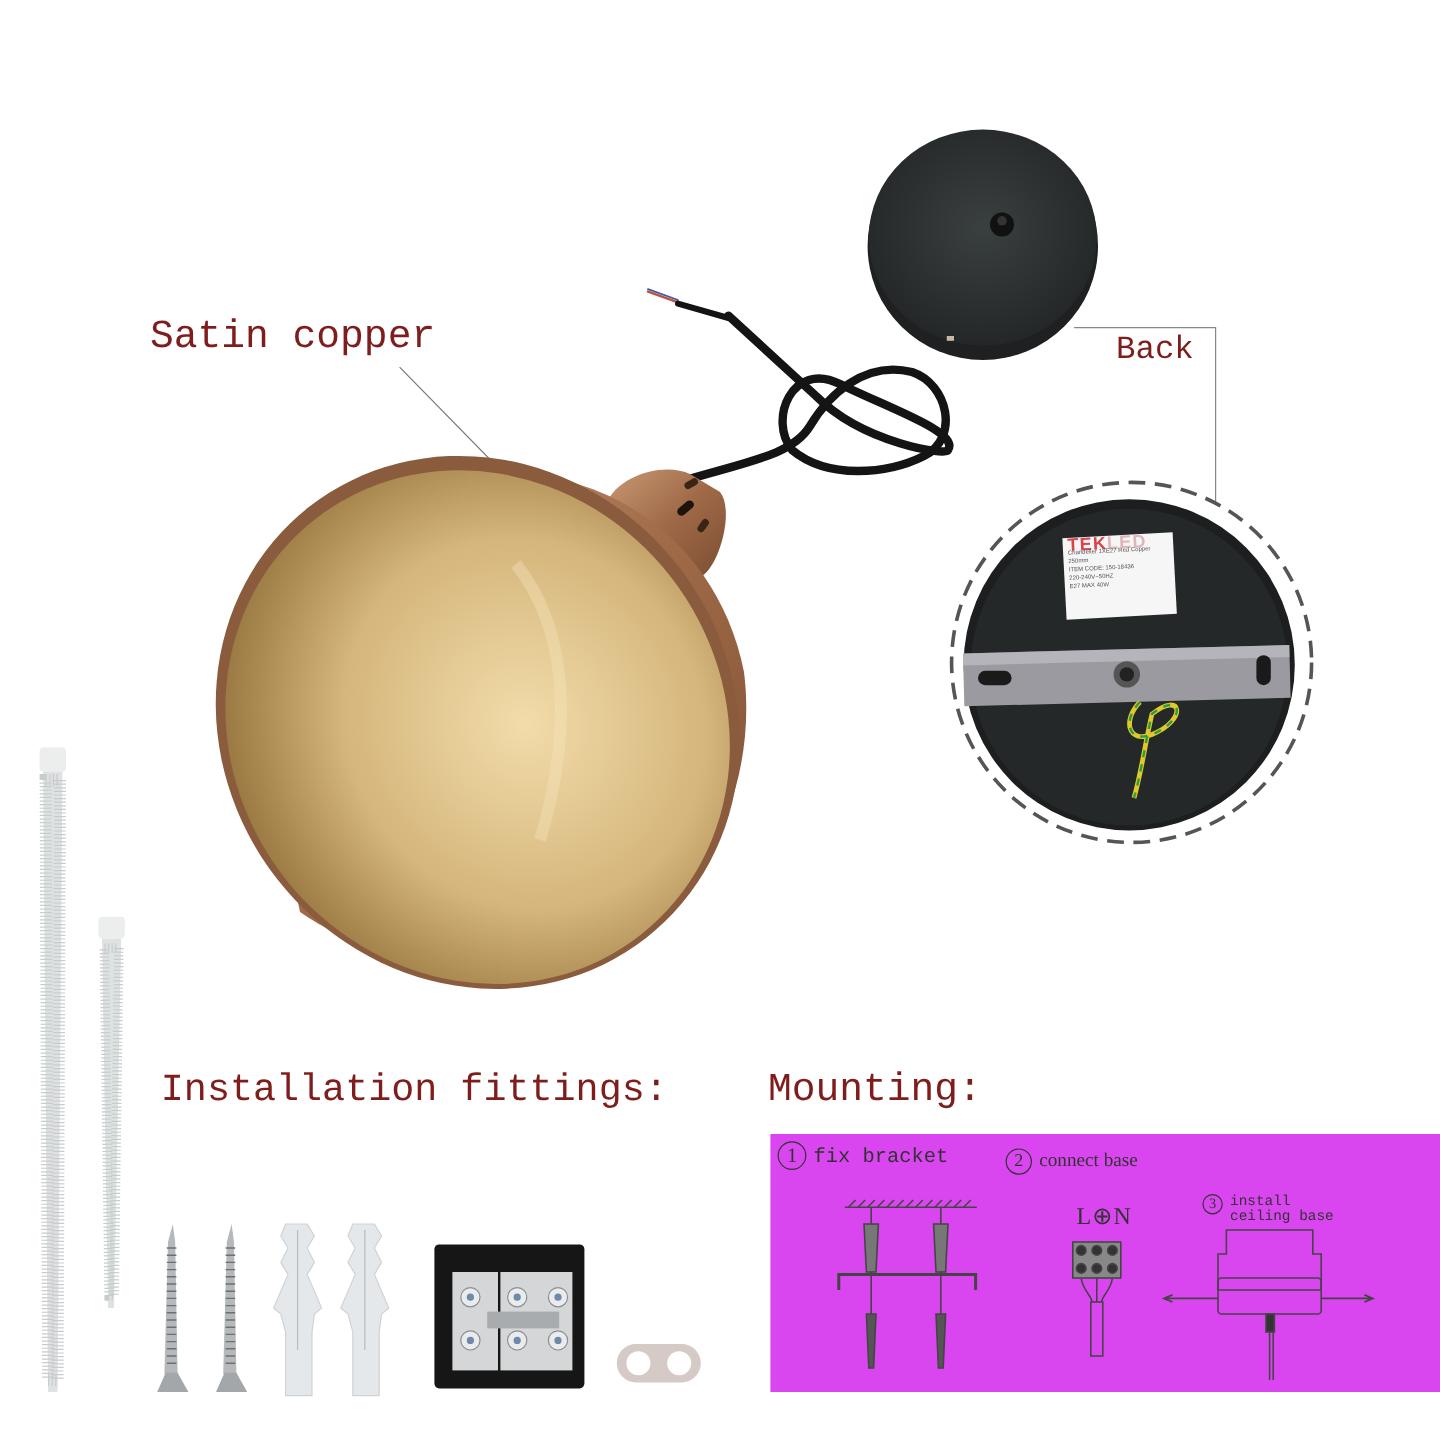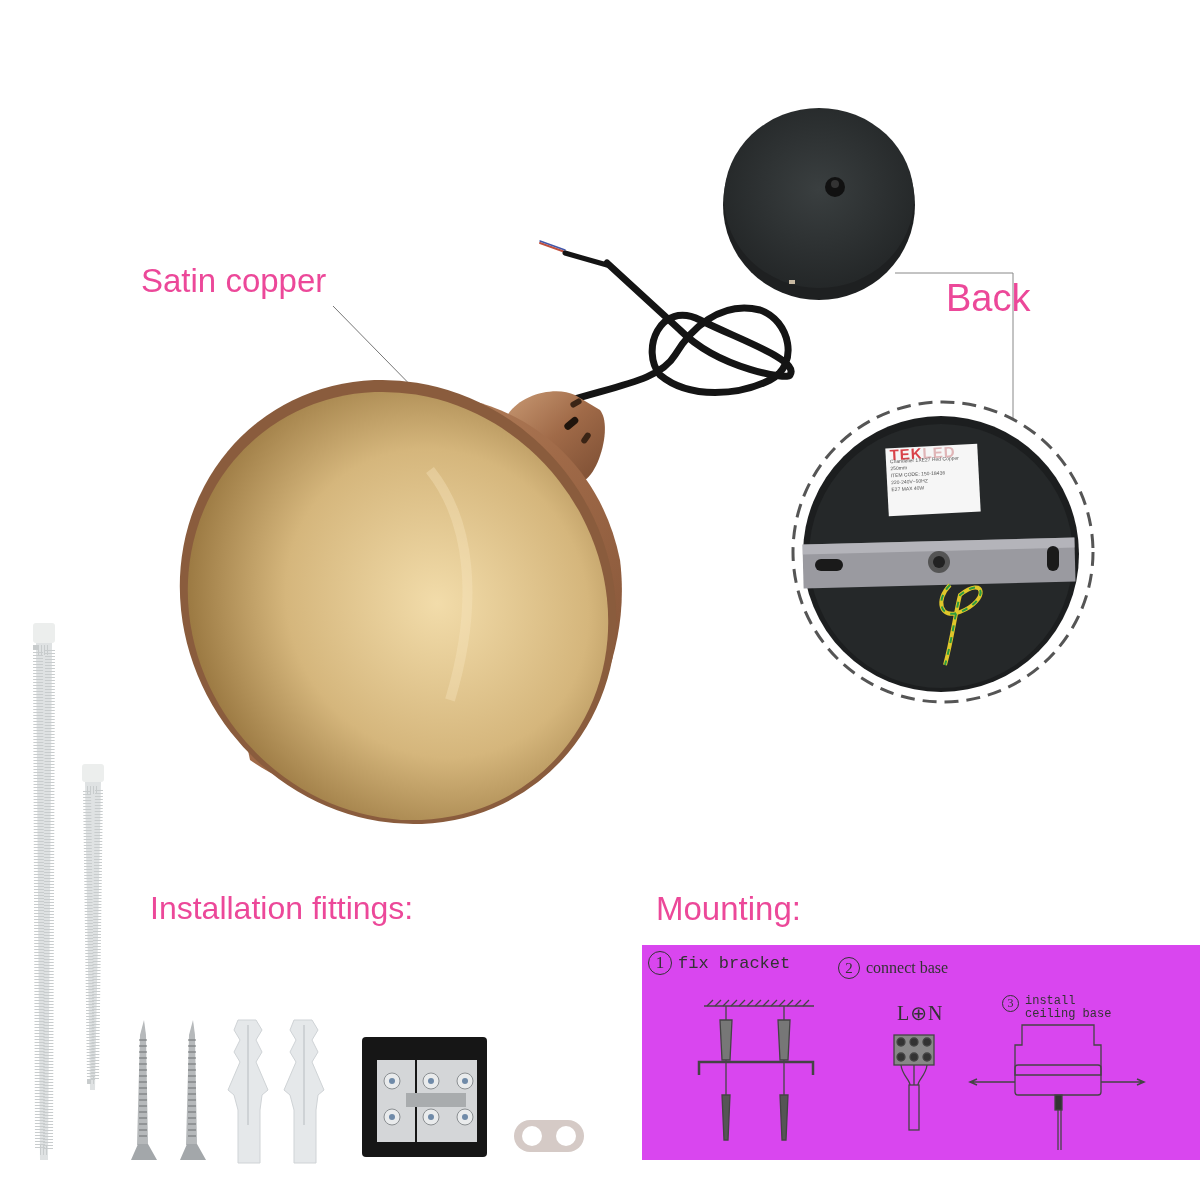--- a/index.html
+++ b/index.html
@@ -1,20 +1,20 @@
 <!DOCTYPE html>
 <html><head>
 <meta charset="utf-8">
 <style>
   html,body{margin:0;padding:0;background:#ffffff;}
   body{width:1200px;height:1200px;position:relative;overflow:hidden;font-family:"Liberation Sans",sans-serif;color:#222;}
   .abs{position:absolute;}
-  .label{font-family:Liberation Sans, sans-serif;color:#ec4899;white-space:nowrap;margin-left:16px;}
+  .label{font-family:Liberation Mono, monospace;color:#7f1d1d;white-space:nowrap;}
   .lbl-satin{left:125px;top:262px;font-size:33px;}
-  .lbl-back{left:930px;top:277px;font-size:38px;}
+  .lbl-back{left:930px;top:277px;font-size:27px;}
   .lbl-install{left:134px;top:890px;font-size:32px;}
   .lbl-mount{left:640px;top:890px;font-size:33px;text-align:right;}
   .panel{left:642px;top:945px;width:574px;height:215px;background:#d946ef;}
   .step{position:absolute;font-family:"Liberation Serif",serif;color:#333;}
   .step .num{display:inline-block;border:1.5px solid #333;border-radius:50%;text-align:center;margin-right:6px;}
   .s1{left:6px;top:6px;font-size:17px;font-family:"Liberation Mono",monospace;}
   .s1 .num{width:22px;height:22px;line-height:22px;font-size:17px;font-family:"Liberation Serif",serif;}
   .s2{left:196px;top:12px;font-size:16px;}
   .s2 .num{width:20px;height:20px;line-height:20px;font-size:15px;}
   .s3{left:360px;top:6px;font-size:12px;font-family:"Liberation Mono",monospace;line-height:13px;margin-top:44px;}

